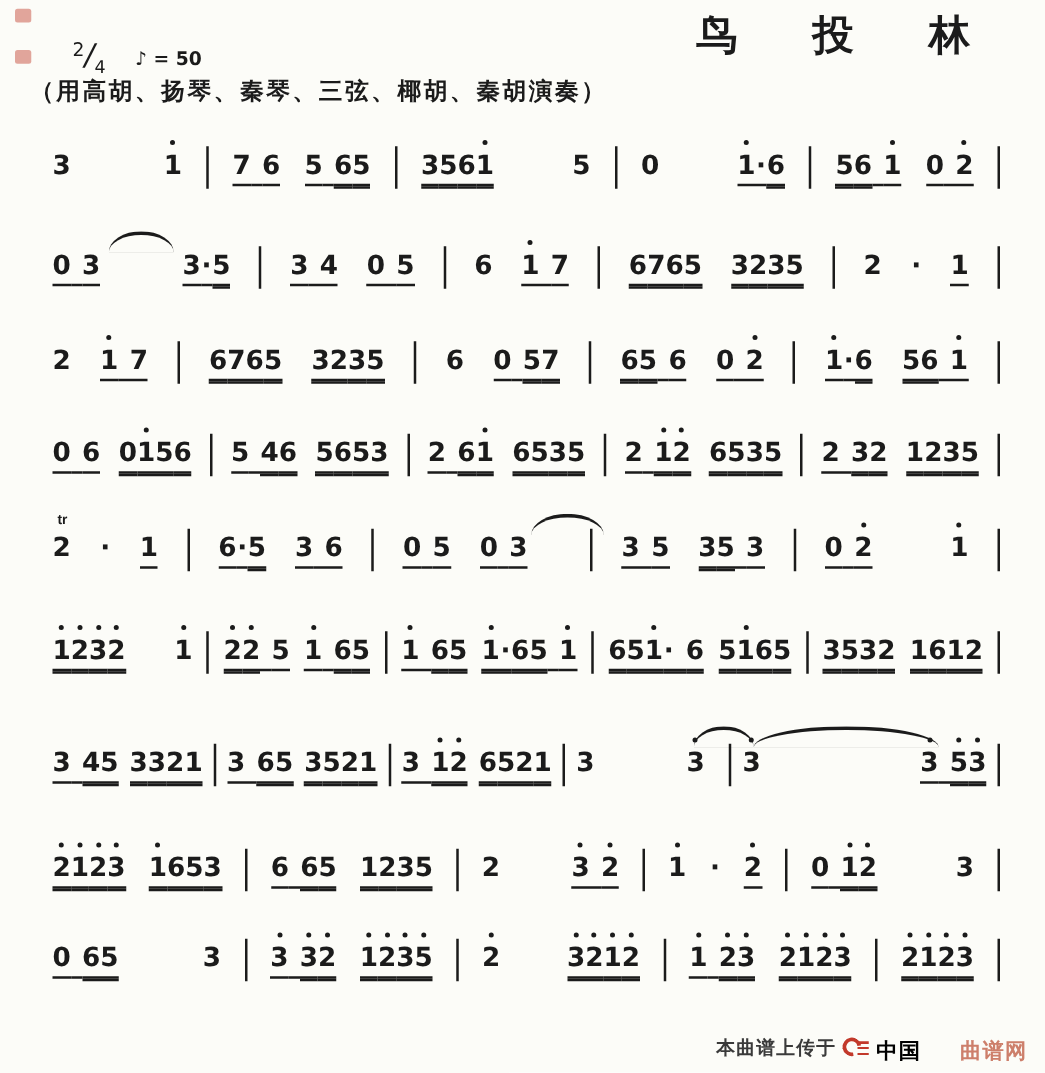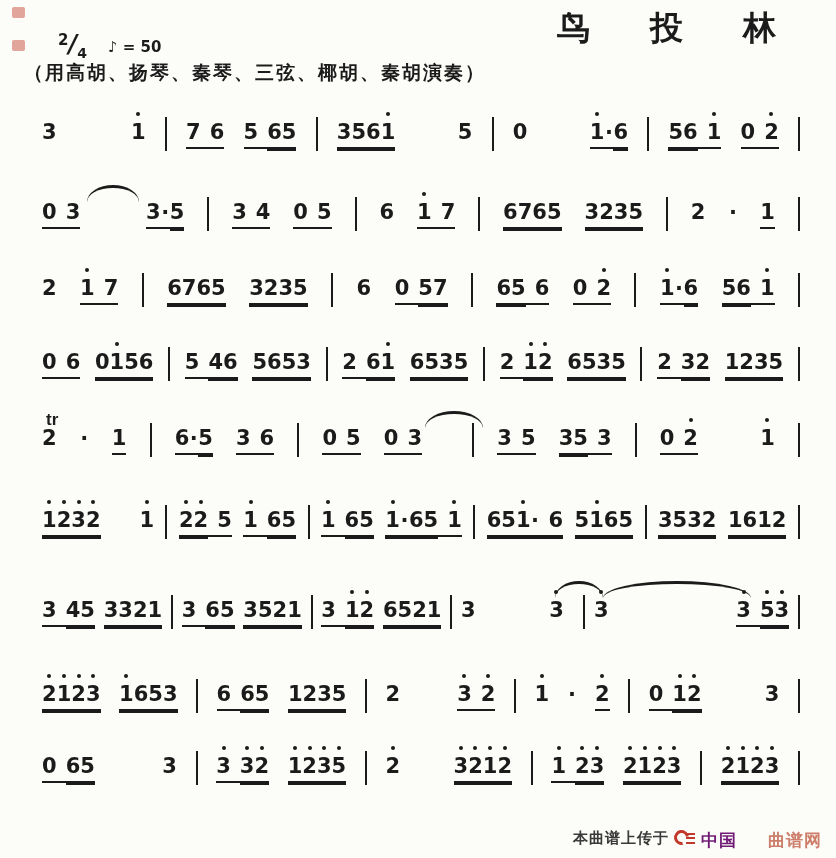--- a/index.html
+++ b/index.html
@@ -4,38 +4,38 @@
 <style>
   html,body{margin:0;padding:0;}
   .sheet{position:relative;width:836px;height:858px;background:#fcfcf8;color:#1b1b1b;
          font-family:"Liberation Sans",sans-serif;overflow:hidden;}
   
   .title{position:absolute;top:6px;left:0;width:100%;box-sizing:border-box;text-align:right;
          font-size:33px;font-weight:600;letter-spacing:60px;
          font-family:Liberation Sans, sans-serif;}
   .subtitle{position:absolute;top:60px;left:0;width:100%;
             font-size:19px;font-weight:700;letter-spacing:2px;margin-left:24px;}
-  .timesig{position:absolute;left:58px;top:30px;font-weight:700;font-family:"DejaVu Sans",sans-serif;}
+  .timesig{position:absolute;left:58px;top:30px;font-weight:400;font-family:"DejaVu Sans",sans-serif;}
   .timesig .n{font-size:15px;position:relative;top:-7px;}
   .timesig .slash{font-size:24px;font-style:italic;position:relative;top:0px;}
   .timesig .d{font-size:14px;position:relative;top:6px;}
   .tempo{position:absolute;left:108px;top:38px;font-size:15px;font-weight:700;
          font-family:"DejaVu Sans",sans-serif;}
   
   #score{position:absolute;left:42px;right:36px;top:120px;}
   .line{display:flex;justify-content:space-between;align-items:flex-start;height:52px;position:relative;}
   .line:nth-of-type(1){margin-bottom:28px}
   .line:nth-of-type(2){margin-bottom:24px}
   .line:nth-of-type(3){margin-bottom:22px}
   .line:nth-of-type(4){margin-bottom:24px}
   .line:nth-of-type(5){margin-bottom:30px}
   .line:nth-of-type(6){margin-bottom:38px}
   .line:nth-of-type(7){margin-bottom:32px}
   .line:nth-of-type(8){margin-bottom:20px}
-  .linelabel{position:absolute;top:-16px;left:4px;font-size:17px;font-weight:700;}
+  .linelabel{position:absolute;top:-16px;left:4px;font-size:11px;font-weight:700;}
   .grp{display:inline-flex;flex:0 0 auto;}
   .tk{display:inline-block;position:relative;min-width:12px;text-align:center;
       font-family:"DejaVu Sans",sans-serif;font-size:21px;line-height:24px;font-weight:700;
       padding-bottom:3px;}
   .tk.sp{min-width:9px;}
   .tk.md{min-width:9px;}
   .tk.u1,.tk.u2{border-bottom:2px solid currentColor;}
   .tk.u2::after{content:"";position:absolute;left:0;right:0;bottom:-4px;height:2px;background:currentColor;}
   .dt{position:absolute;top:-8px;left:50%;transform:translateX(-50%);
       width:4px;height:4px;border-radius:50%;background:currentColor;}
@@ -613,16 +613,16 @@
           <span class="tk u2">2<i class="dt"></i></span>
           <span class="tk u2">3<i class="dt"></i></span>
         </span>
         <span class="bar"></span>
       </div>
     </div>
 
   <div class="watermark">
     <span class="wm-text" style="color: rgb(58, 58, 58);">本曲谱上传于</span>
     <span class="cqplogo" style="color: rgb(194, 57, 43);"></span>
-    <span class="wm-cn" style="color: #701a75;">中国</span>
+    <span class="wm-cn" style="color: #000000;">中国</span>
     <span class="wm-rest" style="color: rgb(205, 127, 107);">曲谱网</span>
   </div>
 </div>
 
 </body></html>

